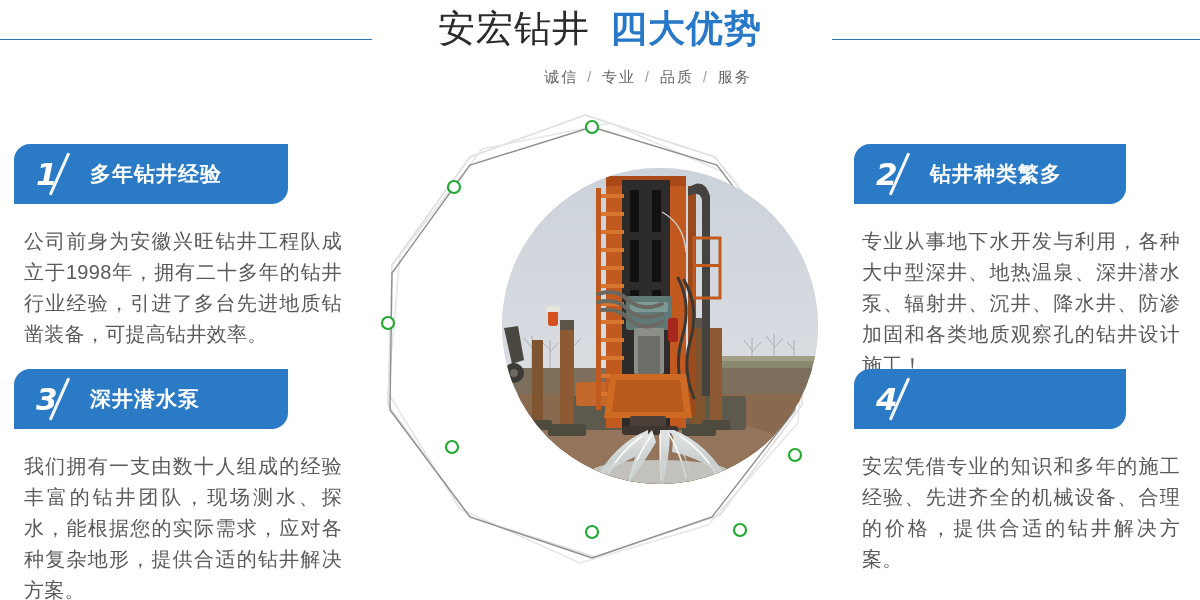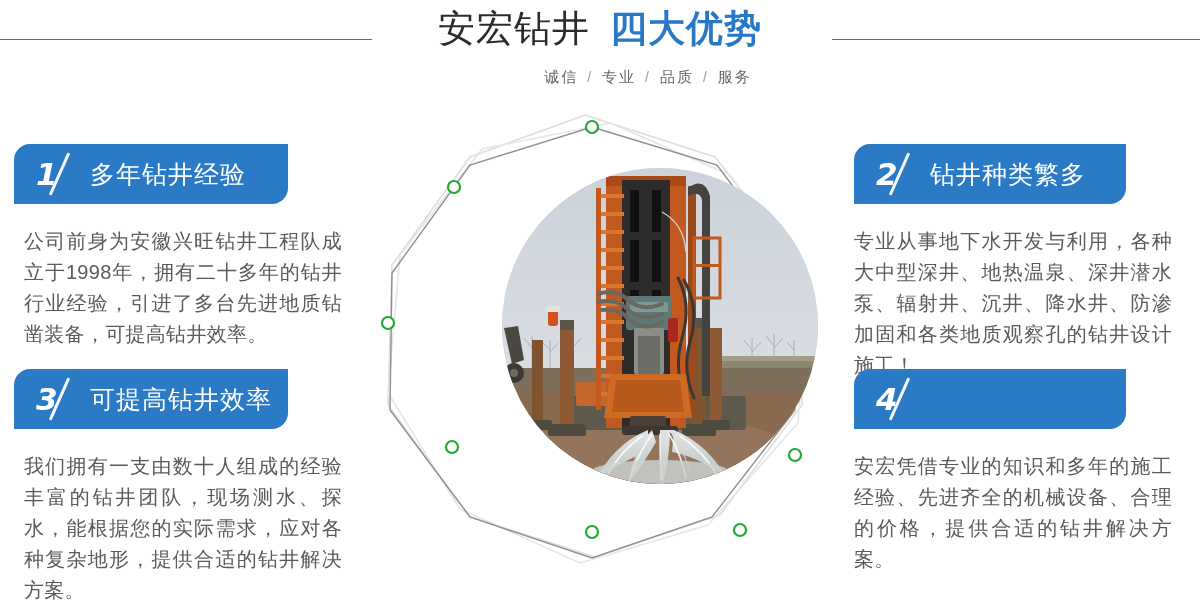--- a/index.html
+++ b/index.html
@@ -70,35 +70,35 @@
   .badge-slash{
     position:absolute;left:44px;top:7px;
     width:3px;height:46px;
     background:#ffffff;
     transform:rotate(24deg);
     border-radius:1px;
     opacity:.95;
   }
   .badge-title{
     position:absolute;left:76px;top:0;height:72px;line-height:60px;
-    color:#ffffff;font-size:25px;font-weight:400;letter-spacing:1px;
+    color:#ffffff;font-size:21px;font-weight:700;letter-spacing:1px;
     white-space:nowrap;
   }
 
   .feature-body{
     margin-top:22px;
     font-size:20px;
     line-height:31px;
     color:#5a5a5a;
     letter-spacing:.3px;
     text-align:justify;
     width:318px;
   }
   .f1 .feature-body,.f3 .feature-body{margin-left:10px;}
-  .f2 .feature-body,.f4 .feature-body{margin-left:0;}
+  .f2 .feature-body,.f4 .feature-body{margin-left:8px;}
 
   
   .center-graphic{
     position:absolute;left:370px;top:105px;width:460px;height:495px;
   }
   .center-graphic svg{position:absolute;left:0;top:0;}
 
   .photo-circle{
     position:absolute;
     left:132px;top:63px;
@@ -142,21 +142,21 @@
       <span class="badge-slash"></span>
       <span class="badge-title">钻井种类繁多</span>
     </div>
     <div class="feature-body">专业从事地下水开发与利用，各种大中型深井、地热温泉、深井潜水泵、辐射井、沉井、降水井、防渗加固和各类地质观察孔的钻井设计施工！</div>
   </div>
 
   <div class="feature f3">
     <div class="badge">
       <span class="badge-num">3</span>
       <span class="badge-slash"></span>
-      <span class="badge-title">可提高钻井效率</span>
+      <span class="badge-title">深井潜水泵</span>
     </div>
     <div class="feature-body">我们拥有一支由数十人组成的经验丰富的钻井团队，现场测水、探水，能根据您的实际需求，应对各种复杂地形，提供合适的钻井解决方案。</div>
   </div>
 
   <div class="feature f4">
     <div class="badge">
       <span class="badge-num">4</span>
       <span class="badge-slash"></span>
     </div>
     <div class="feature-body">安宏凭借专业的知识和多年的施工经验、先进齐全的机械设备、合理的价格，提供合适的钻井解决方案。</div>

